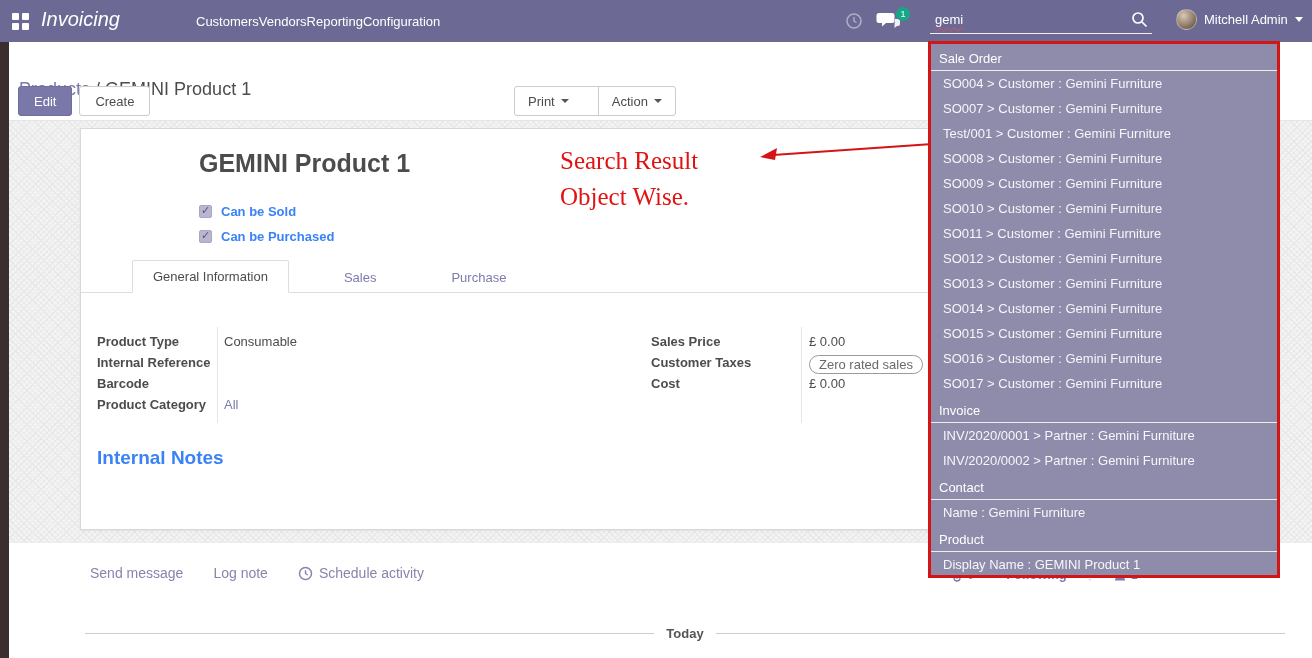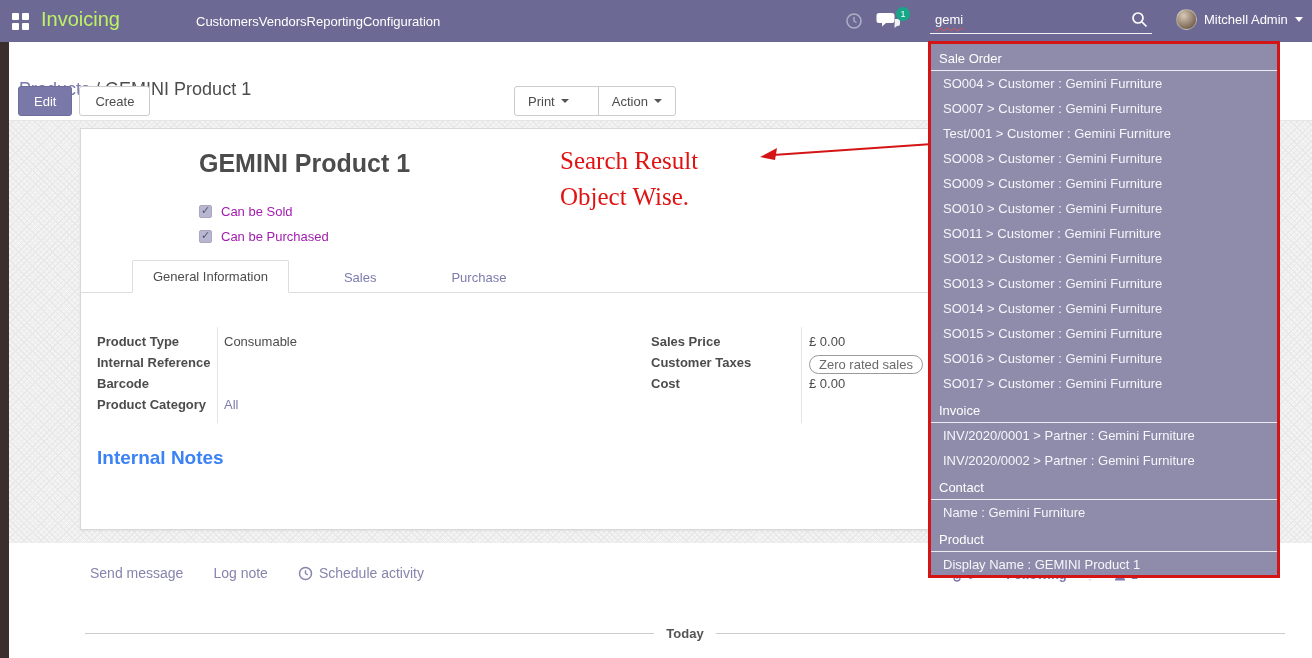--- a/index.html
+++ b/index.html
@@ -3,21 +3,21 @@
 <meta charset="utf-8">
 <style>
   * { margin:0; padding:0; box-sizing:border-box; }
   body { font-family:"Liberation Sans", sans-serif; background:#fff; }
   .screen { position:relative; width:1312px; height:658px; background:#fff; overflow:hidden; }
 
   
   .navbar { position:absolute; top:0; left:0; right:0; height:42px; background:#6c6a94; z-index:50; color:#fff; }
   .apps-icon { position:absolute; left:12px; top:13px; width:17px; height:17px; display:grid; grid-template-columns:7px 7px; grid-template-rows:7px 7px; gap:3px; cursor:pointer; }
   .apps-icon i { background:#fff; border-radius:1px; }
-  .app-name { position:absolute; left:41px; top:8px; font-size:20px; color:#bef264; text-decoration:none; cursor:pointer; }
+  .app-name { position:absolute; left:41px; top:8px; font-size:20px; color:#ffffff; text-decoration:none; cursor:pointer;font-style:italic; }
   .menus { position:absolute; left:196px; top:0; height:42px; display:flex; align-items:center; }
   .menu-item { color:#fff; font-size:13px; text-decoration:none; cursor:pointer; }
   .nav-ico { position:absolute; top:12px; cursor:pointer; }
   .ico-clock { left:845px; }
   .chat-wrap { position:absolute; left:876px; top:11px; width:30px; height:22px; cursor:pointer; }
   .chat-badge { position:absolute; right:-4px; top:-4px; min-width:14px; height:14px; background:#18a689; border-radius:8px; color:#fff; font-size:9px; line-height:14px; text-align:center; padding:0 3px; }
   .searchbox { position:absolute; left:930px; top:8px; width:222px; height:26px; border-bottom:1px solid rgba(255,255,255,.9); cursor:text; }
   .search-text { position:absolute; left:5px; top:4px; font-size:13px; color:#fff;
     text-decoration-line:underline; text-decoration-style:wavy; text-decoration-color:#e05252; text-decoration-thickness:1px; text-underline-offset:3px; }
   .search-ico { position:absolute; right:4px; top:3px; }
@@ -45,21 +45,21 @@
   .content { position:absolute; top:121px; left:9px; right:0; height:422px;
     background-color:#f4f3f3;
     background-image:repeating-linear-gradient(45deg,#e9e8e8 0,#e9e8e8 1px,transparent 1px,transparent 4px),
                      repeating-linear-gradient(-45deg,#e9e8e8 0,#e9e8e8 1px,transparent 1px,transparent 4px); }
   .sheet { position:absolute; left:71px; top:7px; width:1152px; height:402px; background:#fff; border:1px solid #d8d8d8; box-shadow:0 1px 2px rgba(0,0,0,.06); }
   .product-title { position:absolute; left:118px; top:20px; font-size:25px; font-weight:bold; color:#4c4c4c; }
   .cb-container { position:absolute; left:118px; top:70px; }
   .cb-row { height:25px; display:flex; align-items:center; gap:9px; }
   .checkbox { width:13px; height:13px; background:#b9b7cf; border:1px solid #a9a7c2; border-radius:2px; position:relative; cursor:pointer; }
   .checkbox::after { content:"✓"; position:absolute; left:1px; top:-2px; font-size:11px; color:#55527a; }
-  .cb-label { font-size:13px; font-weight:normal; color:#a21caf;text-align:right; }
+  .cb-label { font-size:13px; font-weight:bold; color:#3b82f6;text-align:right; }
 
   .tabs { position:absolute; left:0; right:0; top:133px; height:31px; padding-left:16px; border-bottom:1px solid #ddd; display:flex; align-items:flex-end; }
   .tab { font-size:13px; color:#7c7bad; padding:8px 20px; text-decoration:none; cursor:pointer; position:relative; top:1px;margin-left:35px; }
   .tab.active { background:#fff; border:1px solid #ddd; border-bottom:1px solid #fff; color:#4c4c4c; border-radius:2px 2px 0 0; }
 
   .fields { position:absolute; left:16px; top:198px; width:1120px; display:flex; }
   .fcol { padding:6px 0; }
   .fcol-left { width:554px; background:linear-gradient(#e5e4ea,#e5e4ea) 120px 0 / 1px 100% no-repeat; }
   .fcol-right { width:400px; background:linear-gradient(#e5e4ea,#e5e4ea) 150px 0 / 1px 100% no-repeat; }
   .field-row { display:flex; min-height:21px; align-items:flex-start; padding:1px 0; }

